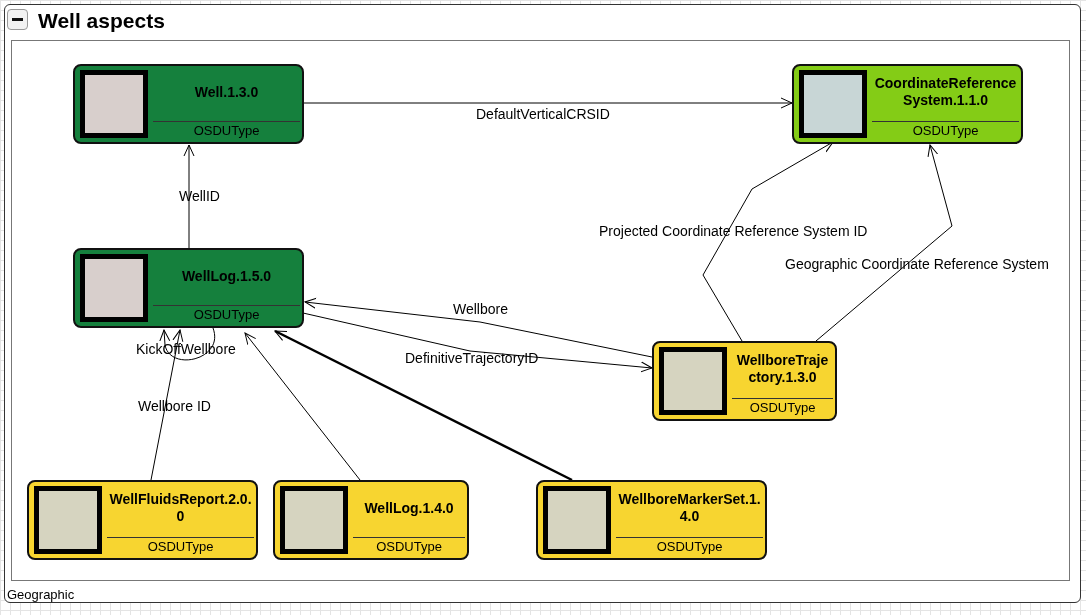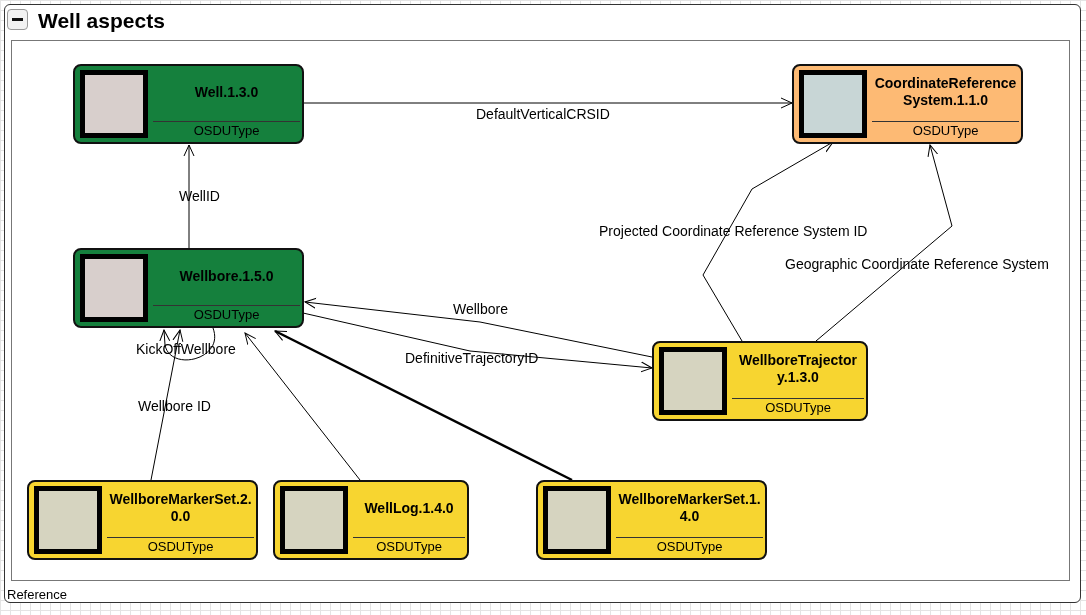--- a/index.html
+++ b/index.html
@@ -42,35 +42,35 @@
     display:flex; align-items:center; justify-content:center; text-align:center;
     font-weight:bold; font-size:14px; line-height:17px; color:#000;
   }
   .node .sep { position:absolute; left:78px; right:2px; bottom:20px; border-top:1px solid #333; }
   .node .type {
     position:absolute; left:78px; right:2px; bottom:2px; height:18px;
     text-align:center; font-size:13px; line-height:18px; color:#000;
   }
   .salmon { background:#15803d; }
   .salmon .img { background:#d8cfcc; }
-  .teal { background:#fdba74; }
+  .teal { background:#84cc16; }
   .teal .img { background:#c8d6d6; }
   .yellow { background:#f7d530; }
   .yellow .img { background:#d6d4c0; }
 </style>
 </head>
 <body>
 
 <div class="outer"></div>
 <div class="collapse-btn">
     <span></span>
   </div>
 <div class="title">Well aspects</div>
 <div class="inner"></div>
-<div class="container-label">Reference</div>
+<div class="container-label">Geographic</div>
 
 <svg class="edges">
   <defs>
     <marker id="arr" viewBox="0 0 12 12" refX="11" refY="6" markerWidth="12" markerHeight="12" orient="auto" markerUnits="userSpaceOnUse">
       <path d="M0,1 L11,6 L0,11" fill="none" stroke="#000" stroke-width="1"></path>
     </marker>
   </defs>
   <g stroke="#000" fill="none" stroke-width="1">
     <line x1="303" y1="103" x2="792" y2="103" marker-end="url(#arr)"></line>
     <line x1="189" y1="248" x2="189" y2="145" marker-end="url(#arr)"></line>
@@ -103,35 +103,35 @@
 
 <div class="node teal" style="left:792px;top:64px;width:231px;height:80px;">
   <div class="img"></div>
   <div class="name" style="word-break:break-all;">CoordinateReferenceSystem.1.1.0</div>
   <div class="sep"></div>
   <div class="type">OSDUType</div>
 </div>
 
 <div class="node salmon" style="left:73px;top:248px;width:231px;height:80px;">
   <div class="img"></div>
-  <div class="name">Wellbore.1.5.0</div>
+  <div class="name">WellLog.1.5.0</div>
   <div class="sep"></div>
   <div class="type">OSDUType</div>
 </div>
 
-<div class="node yellow" style="left:652px;top:341px;width:216px;height:80px;">
+<div class="node yellow" style="left:652px;top:341px;width:185px;height:80px;">
   <div class="img"></div>
   <div class="name" style="word-break:break-all;">WellboreTrajectory.1.3.0</div>
   <div class="sep"></div>
   <div class="type">OSDUType</div>
 </div>
 
 <div class="node yellow" style="left:27px;top:480px;width:231px;height:80px;">
   <div class="img"></div>
-  <div class="name" style="word-break:break-all;">WellboreMarkerSet.2.0.0</div>
+  <div class="name" style="word-break:break-all;">WellFluidsReport.2.0.0</div>
   <div class="sep"></div>
   <div class="type">OSDUType</div>
 </div>
 
 <div class="node yellow" style="left:273px;top:480px;width:196px;height:80px;">
   <div class="img"></div>
   <div class="name">WellLog.1.4.0</div>
   <div class="sep"></div>
   <div class="type">OSDUType</div>
 </div>

